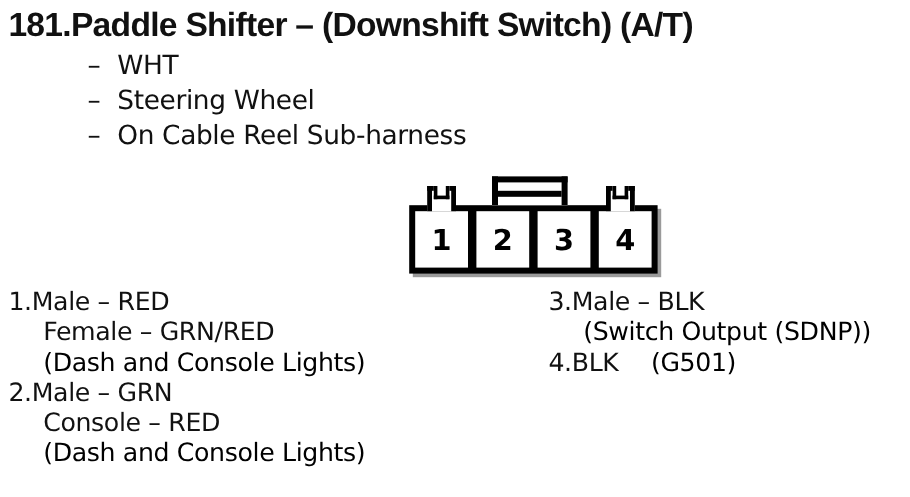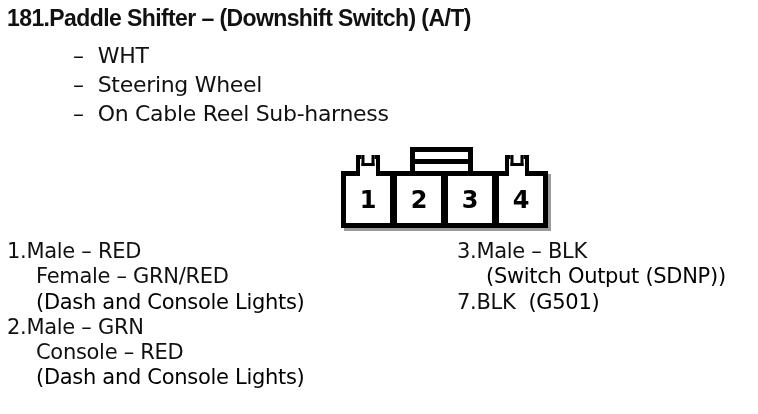--- a/index.html
+++ b/index.html
@@ -9,21 +9,21 @@
     position: relative;
     font-family: "DejaVu Sans", sans-serif;
     color: #111111;
     overflow: hidden;
   }
 
   
   .title {
     position: absolute; left: 7px; top: 5px;
     font-family: "Liberation Sans", sans-serif;
-    font-weight: bold; font-size: 23px;
+    font-weight: bold; font-size: 28px;
     letter-spacing: -0.6px;
     white-space: nowrap;
   }
 
   
   .notes {
     position: absolute; left: 73px; top: 41px;
     font-size: 22px; line-height: 29px;
     letter-spacing: -0.3px;
   }
@@ -80,21 +80,21 @@
   .pincol {
     position: absolute; top: 239px;
     font-size: 21px; line-height: 25.3px;
     letter-spacing: -0.3px;
     white-space: nowrap;
   }
   .col-left  { left: 7px; }
   .col-right { left: 457px; }
   .indent { padding-left: 29px; }
   .fn { color: #000000; }
-  .ref-gap { margin-left: 13px; }
+  .ref-gap { margin-left: 27px; }
 </style>
 </head>
 <body>
 
 <div class="title">181.Paddle Shifter – (Downshift Switch) (A/T)</div>
 
 <div class="notes">
   <div class="note">
     <span class="dash">–</span><span class="nt">WHT</span>
   </div>
@@ -145,16 +145,16 @@
   </div>
 </div>
 
 <div class="pincol col-right">
   <div>
     <div>3.Male – BLK</div>
     <div class="indent fn">(Switch Output (SDNP))</div>
   </div>
   <div>
     <div>
-      <span>7.BLK</span><span class="fn ref-gap">(G501)</span>
+      <span>4.BLK</span><span class="fn ref-gap">(G501)</span>
     </div>
   </div>
 </div>
 
 </body></html>

